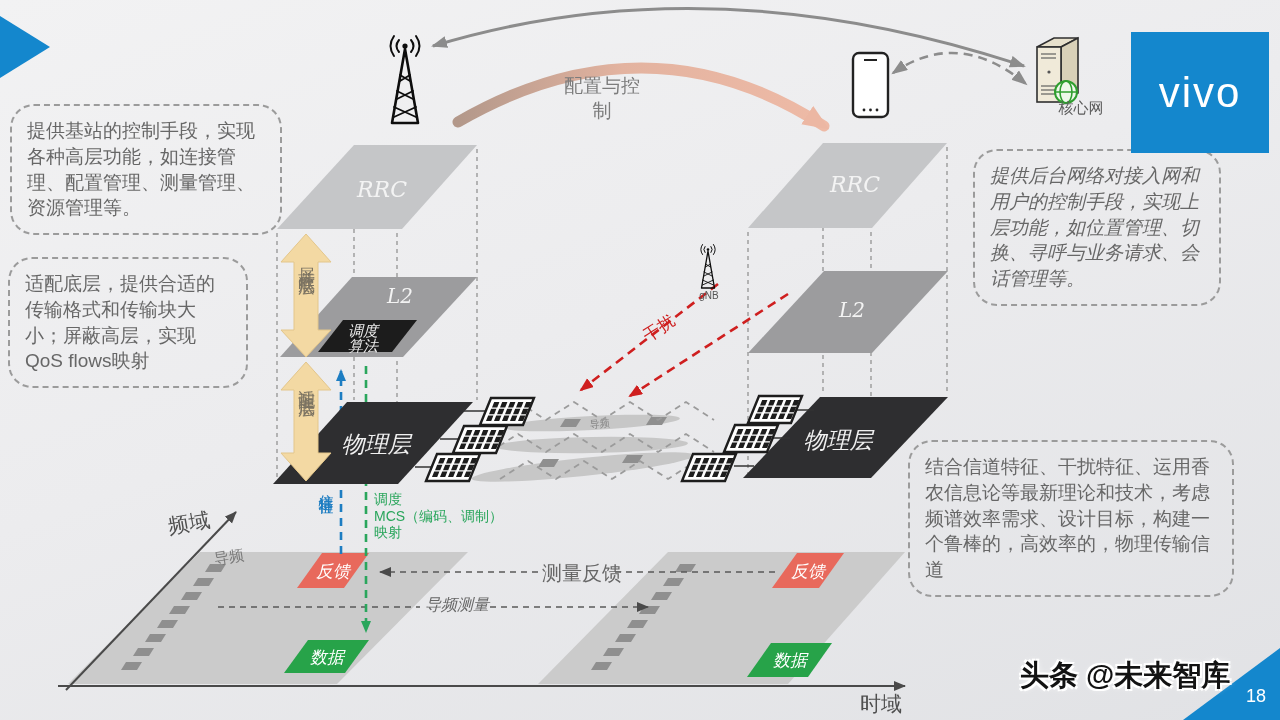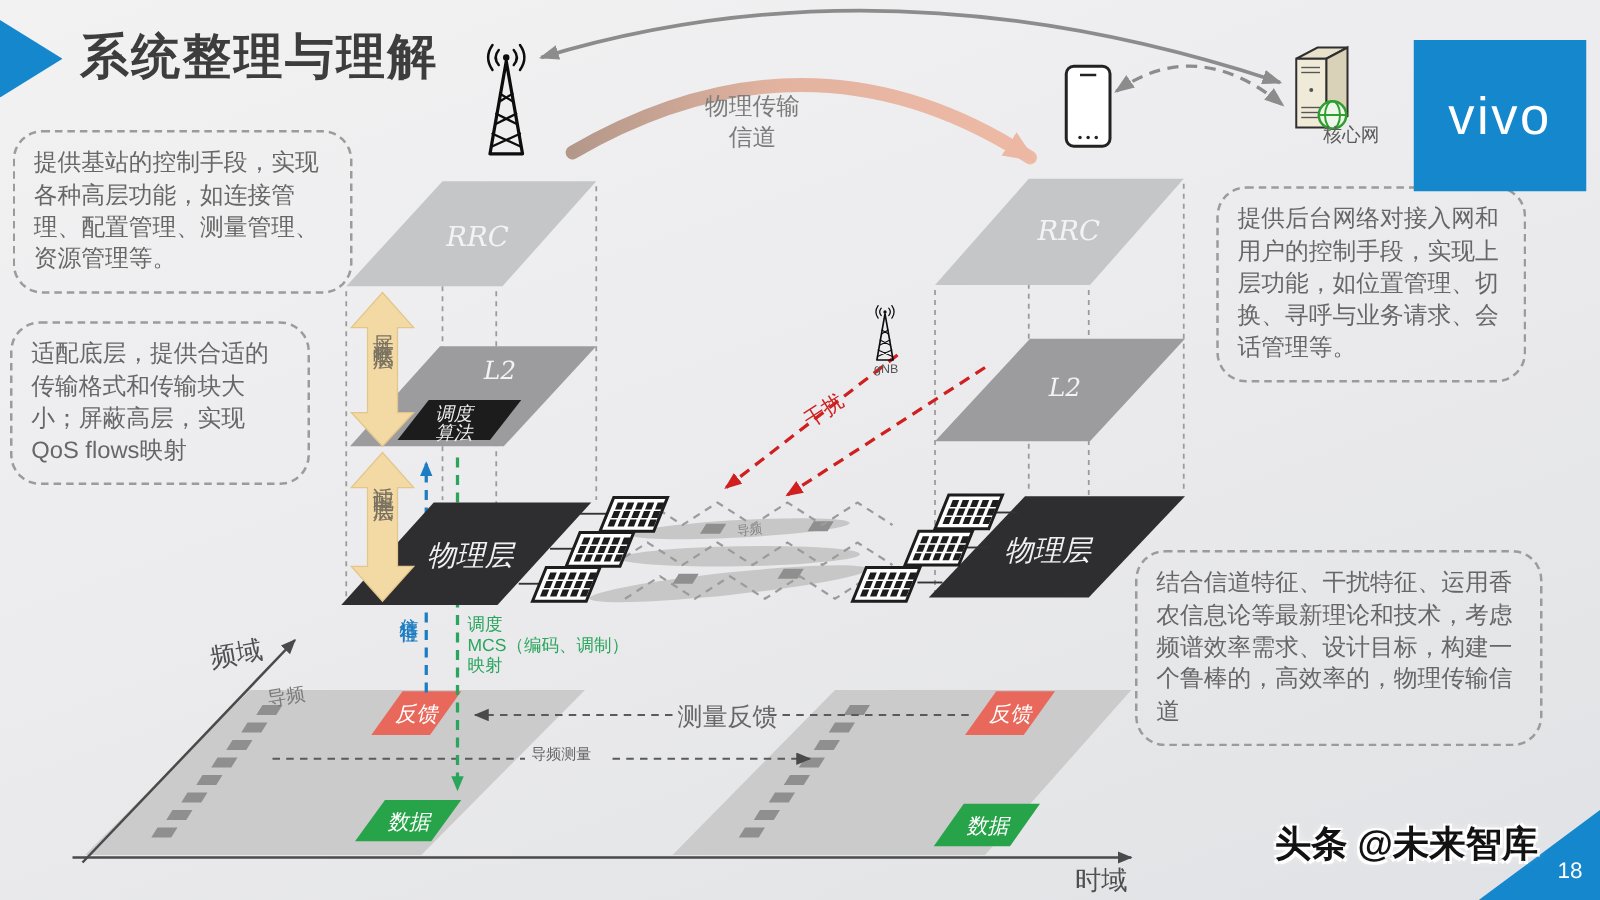--- a/index.html
+++ b/index.html
@@ -9,21 +9,21 @@
   .abs{position:absolute;}
   
   .title-arrow{left:0;top:16px;width:50px;height:62px;background:#1487cd;
                clip-path:polygon(0 0,100% 50%,0 100%);}
   .page-title{left:64px;top:18px;font-size:39px;font-weight:700;color:#3d3d3d;letter-spacing:2px;}
   
   .bubble{border:2.5px dashed #9b9b9b;border-radius:24px;color:#676767;
           font-size:19px;line-height:1.36;padding:12px 15px;background:transparent;}
   .b1{left:10px;top:104px;width:238px;}
   .b2{left:8px;top:257px;width:206px;}
-  .b3{left:973px;top:149px;width:214px;}
+  .b3{left:973px;top:149px;width:214px;font-style:italic;}
   .b4{left:908px;top:440px;width:292px;}
   
   .vivo-box{left:1131px;top:11px;width:138px;height:121px;background:#1487cd;
             display:flex;align-items:center;justify-content:center;margin-top:21px;}
   .vivo-text{color:#fff;font-size:42px;font-weight:500;letter-spacing:2px;}
   .corner-tri{left:1183px;top:648px;width:97px;height:72px;background:#1487cd;
               clip-path:polygon(100% 0,100% 100%,0 100%);}
   .page-num{left:1246px;top:686px;color:#fff;font-size:18px;}
   .watermark{left:1020px;top:656px;font-size:29px;font-weight:900;color:#121212;white-space:nowrap;
              text-shadow:-2px -2px 0 #fff,2px -2px 0 #fff,-2px 2px 0 #fff,2px 2px 0 #fff,0 0 7px #fff;}
@@ -33,21 +33,21 @@
   .core-lbl{left:1045px;top:99px;width:72px;text-align:center;font-size:15px;color:#5a5a5a;}
   .gnb-lbl{left:694px;top:290px;width:30px;text-align:center;font-size:10px;color:#555;
            font-family:Liberation Sans, sans-serif;}
   .interf{left:642px;top:317px;font-size:17px;color:#ce2020;transform:rotate(-33deg);}
   .vtext{writing-mode:vertical-rl;text-orientation:upright;letter-spacing:4px;}
   .mask-lbl{left:295px;top:254px;font-size:17px;color:#7b7362;}
   .adapt-lbl{left:295px;top:376px;font-size:17px;color:#7b7362;}
   .chan-lbl{left:316px;top:482px;font-size:15px;color:#1d7dc2;letter-spacing:2px;}
   .green-lines{left:374px;top:491px;font-size:14px;color:#2aa65c;line-height:1.18;white-space:nowrap;}
   .meas-lbl{left:542px;top:560px;font-size:20px;}
-  .pmeas-lbl{left:425px;top:595px;font-size:12px;}
+  .pmeas-lbl{left:425px;top:595px;font-size:16px;font-style:italic;}
   .freq-lbl{left:168px;top:509px;font-size:21px;color:#4f4f4f;transform:rotate(-10deg);}
   .time-lbl{left:860px;top:690px;font-size:21px;color:#4f4f4f;}
   .pilot-lbl{left:214px;top:548px;font-size:15px;color:#7a7a7a;transform:rotate(-9deg);}
   
   .splane{font-family:"DejaVu Serif","Liberation Serif",serif;font-style:italic;fill:#f3f3f3;}
   .sphy{font-family:"Liberation Sans",sans-serif;font-style:italic;fill:#f0f0f0;font-size:23px;}
   .ssched{font-family:"Liberation Sans",sans-serif;font-style:italic;fill:#efefef;font-size:15px;}
   .sblock{font-family:"Liberation Sans",sans-serif;font-style:italic;fill:#fff;font-size:17px;}
   .sbeam{font-family:"Liberation Sans",sans-serif;fill:#858585;font-size:10px;}
 </style>
@@ -256,28 +256,27 @@
           <line x1="1041" y1="90" x2="1056" y2="90"></line>
         <line x1="1041" y1="94" x2="1056" y2="94"></line>
       </g>
       <circle cx="1049" cy="72" r="1.6" fill="#555" stroke="none"></circle>
       <circle cx="1066" cy="92" r="11" fill="#eef8ea" stroke="#2f9e2f" stroke-width="2"></circle>
       <path d="M1066,81 a6,11 0 0 0 0,22 a6,11 0 0 0 0,-22 M1055.5,92 L1076.5,92" fill="none" stroke="#2f9e2f" stroke-width="1.6"></path>
     </g>
   </svg>
 
   <div class="abs title-arrow"></div>
-  <div class="abs page-title">系统整理与理解</div>
 
   <div class="abs bubble b2">适配底层，提供合适的传输格式和传输块大小；屏蔽高层，实现QoS flows映射</div>
   <div class="abs bubble b1">提供基站的控制手段，实现各种高层功能，如连接管理、配置管理、测量管理、资源管理等。</div>
   <div class="abs bubble b3">提供后台网络对接入网和用户的控制手段，实现上层功能，如位置管理、切换、寻呼与业务请求、会话管理等。</div>
   <div class="abs bubble b4">结合信道特征、干扰特征、运用香农信息论等最新理论和技术，考虑频谱效率需求、设计目标，构建一个鲁棒的，高效率的，物理传输信道</div>
 
-  <div class="abs cfg">物理传输信道</div>
+  <div class="abs cfg">配置与控制</div>
   <div class="abs core-lbl">核心网</div>
   <div class="abs gnb-lbl">gNB</div>
   <div class="abs interf">干扰</div>
 
   <div class="abs vtext mask-lbl">屏蔽底层</div>
   <div class="abs vtext adapt-lbl">适配底层</div>
   <div class="abs vtext chan-lbl">信道特征</div>
 
   <div class="abs green-lines">
     <div>调度</div>

